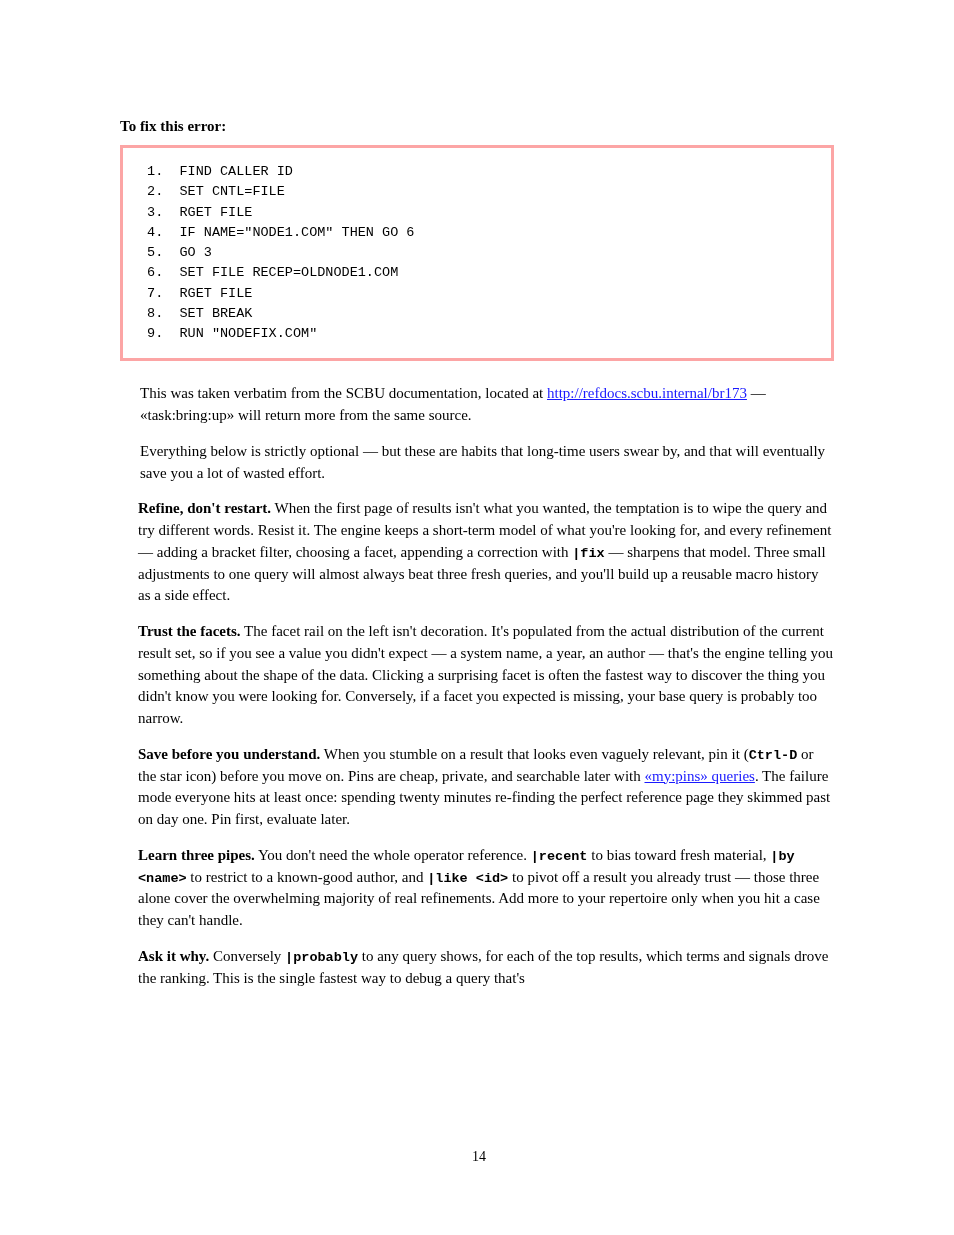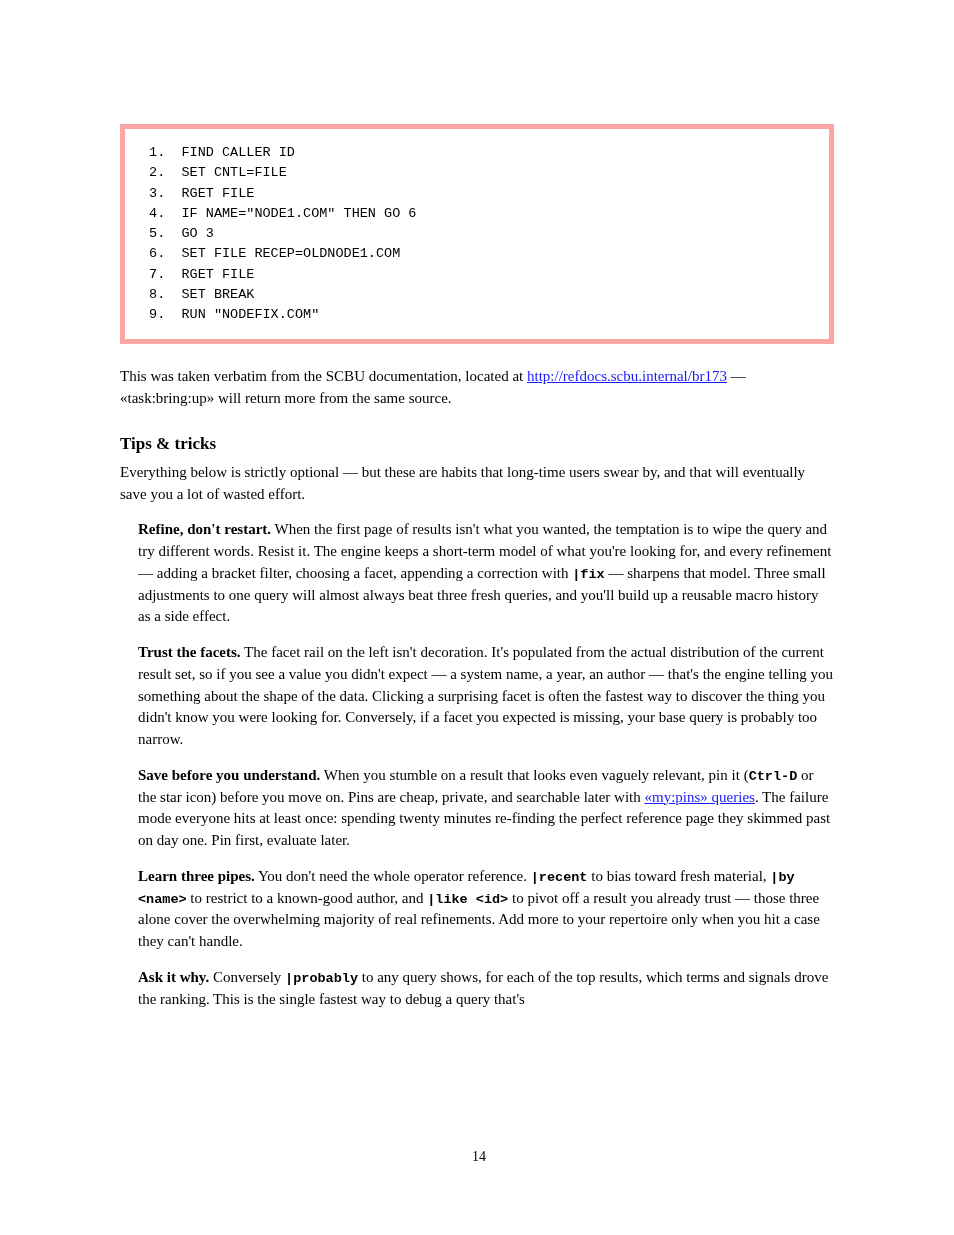--- a/index.html
+++ b/index.html
@@ -15,23 +15,24 @@
     }
     .heading {
       font-size: 15px;
       font-weight: bold;
       margin-bottom: 10px;
     }
     .para {
       font-size: 15px;
       line-height: 1.45;
       margin-bottom: 14px;
+      margin-left: 20px;
     }
     .code-block {
-      border: 5px solid #fca5a5;
+      border: 3px solid #fca5a5;
       padding: 14px 16px;
       font-family: "Courier New", Courier, monospace;
       font-size: 13.5px;
       line-height: 1.5;
       white-space: pre;
       margin-top: 6px;
       margin-bottom: 22px;
     }
     a.link {
       color: #1a1aff;
@@ -52,36 +53,36 @@
       text-align: center;
       font-size: 14px;
     }
     .indent { margin-left: 18px; }
   </style>
 </head>
 <body>
 
 <div class="page">
 
+  <div class="heading">To fix this error:</div>
 
   <div class="code-block"><span> 1.  FIND CALLER ID</span>
 <span> 2.  SET CNTL=FILE</span>
 <span> 3.  RGET FILE</span>
 <span> 4.  IF NAME="NODE1.COM" THEN GO 6</span>
 <span> 5.  GO 3</span>
 <span> 6.  SET FILE RECEP=OLDNODE1.COM</span>
 <span> 7.  RGET FILE</span>
 <span> 8.  SET BREAK</span>
 <span> 9.  RUN "NODEFIX.COM"</span></div>
 
   <p class="para">
     <span>This was taken verbatim from the SCBU documentation, located at </span><a href="#" class="link">http://refdocs.scbu.internal/br173</a><span> — «task:bring:up» will return more from the same source.</span>
   </p>
 
-  <div class="section-title">Tips &amp; tricks</div>
 
   <p class="para">Everything below is strictly optional — but these are habits that long-time users swear by, and that will eventually save you a lot of wasted effort.</p>
 
   <p class="para indent">
     <b>Refine, don't restart.</b><span> When the first page of results isn't what you wanted, the temptation is to wipe the query and try different words. Resist it. The engine keeps a short-term model of what you're looking for, and every refinement — adding a bracket filter, choosing a facet, appending a correction with </span><span class="mono">|fix</span><span> — sharpens that model. Three small adjustments to one query will almost always beat three fresh queries, and you'll build up a reusable macro history as a side effect.</span>
   </p>
 
   <p class="para indent">
     <b>Trust the facets.</b><span> The facet rail on the left isn't decoration. It's populated from the actual distribution of the current result set, so if you see a value you didn't expect — a system name, a year, an author — that's the engine telling you something about the shape of the data. Clicking a surprising facet is often the fastest way to discover the thing you didn't know you were looking for. Conversely, if a facet you expected is missing, your base query is probably too narrow.</span>
   </p>

